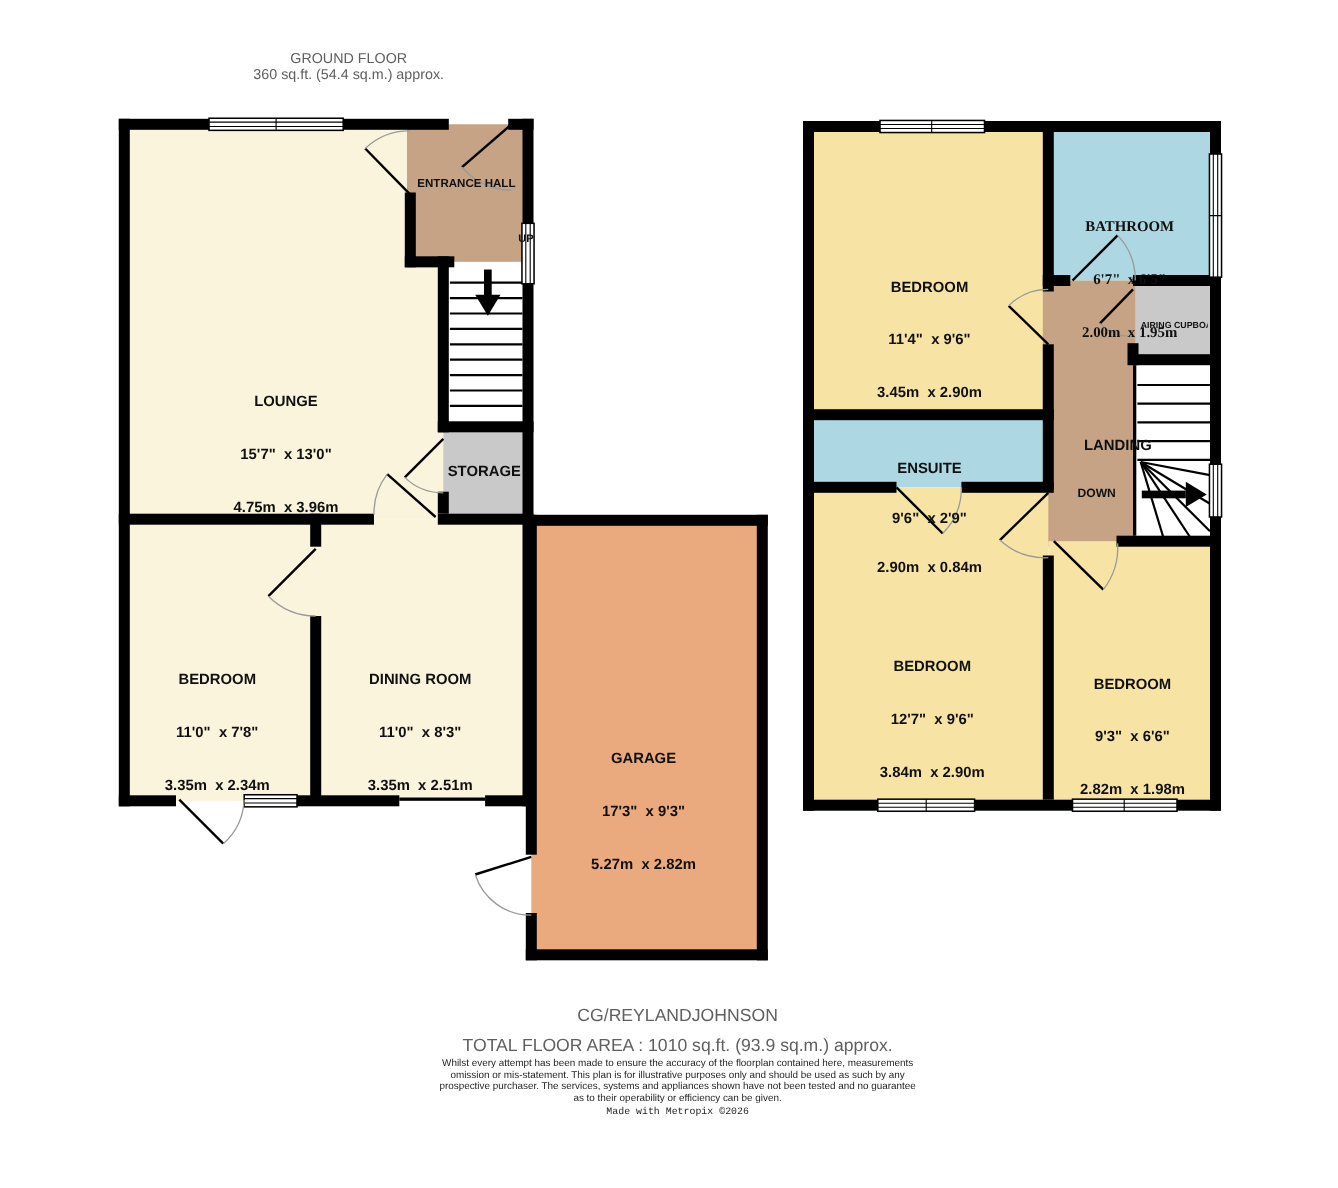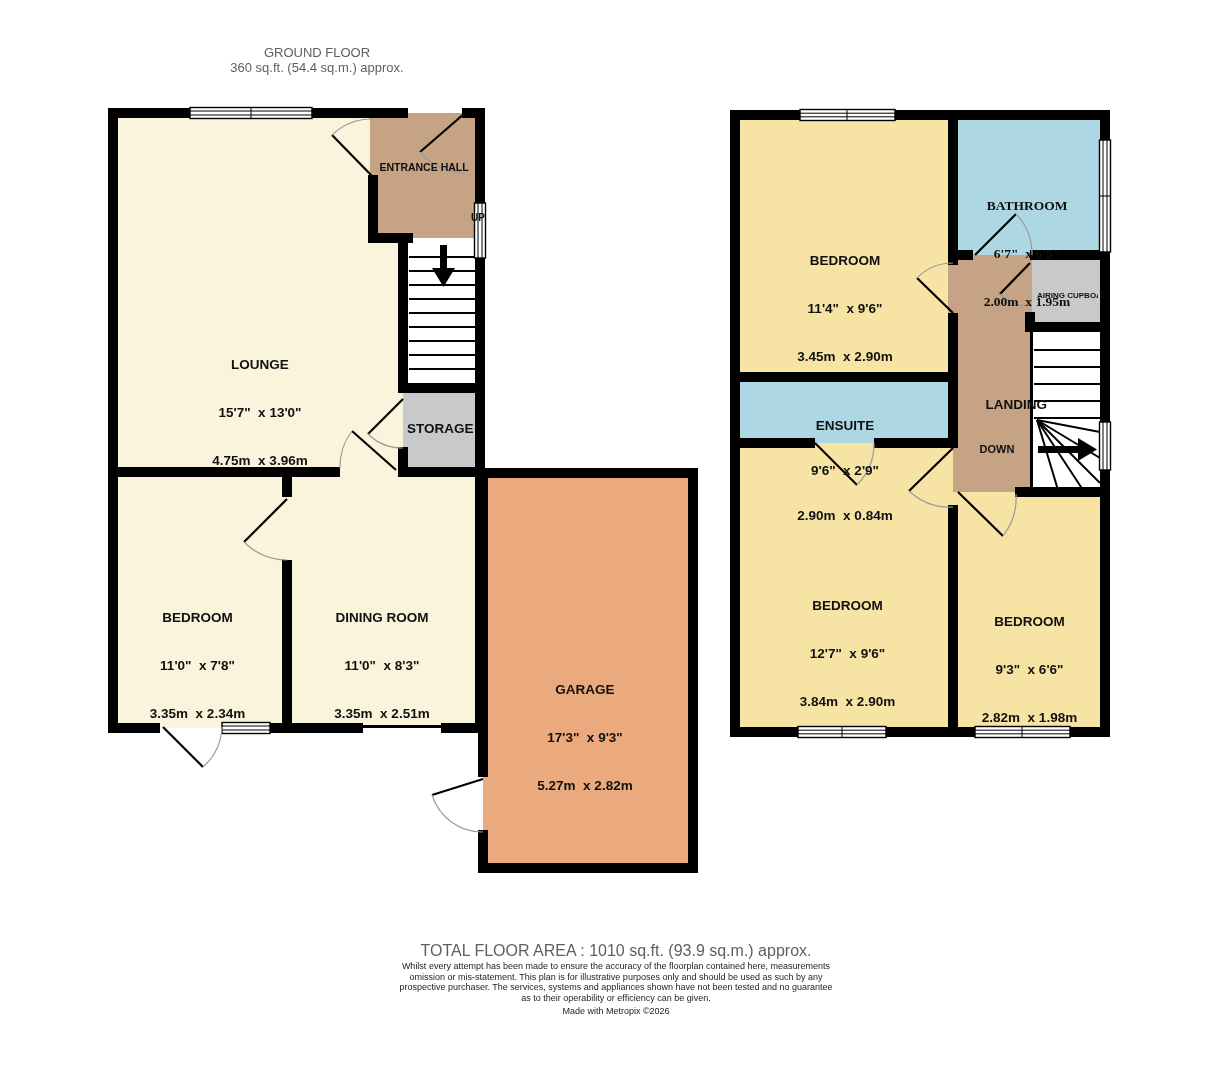--- a/index.html
+++ b/index.html
@@ -249,22 +249,23 @@
     <div>BEDROOM</div>
     <div>12'7"  x 9'6"</div>
     <div>3.84m  x 2.90m</div>
   </div>
   <div class="rl" style="left:952px;top:582px;width:155px;">
     <div>BEDROOM</div>
     <div>9'3"  x 6'6"</div>
     <div>2.82m  x 1.98m</div>
   </div>
 
+  <div class="footer ref" style="top:915px;">CG/REYLANDJOHNSON</div>
   <div class="footer total" style="top:942px;">TOTAL FLOOR AREA : 1010 sq.ft. (93.9 sq.m.) approx.</div>
   <div class="footer disclaimer" style="top:961px;">
     <div>Whilst every attempt has been made to ensure the accuracy of the floorplan contained here, measurements</div>
     <div>omission or mis-statement. This plan is for illustrative purposes only and should be used as such by any</div>
     <div>prospective purchaser. The services, systems and appliances shown have not been tested and no guarantee</div>
     <div>as to their operability or efficiency can be given.</div>
-    <div style="margin-top:3px;">Made with Metropix ©2026</div>
+    <div style="margin-top:3px;font-family:Liberation Mono, monospace;">Made with Metropix ©2026</div>
   </div>
 
 </div>
 
 </body></html>

